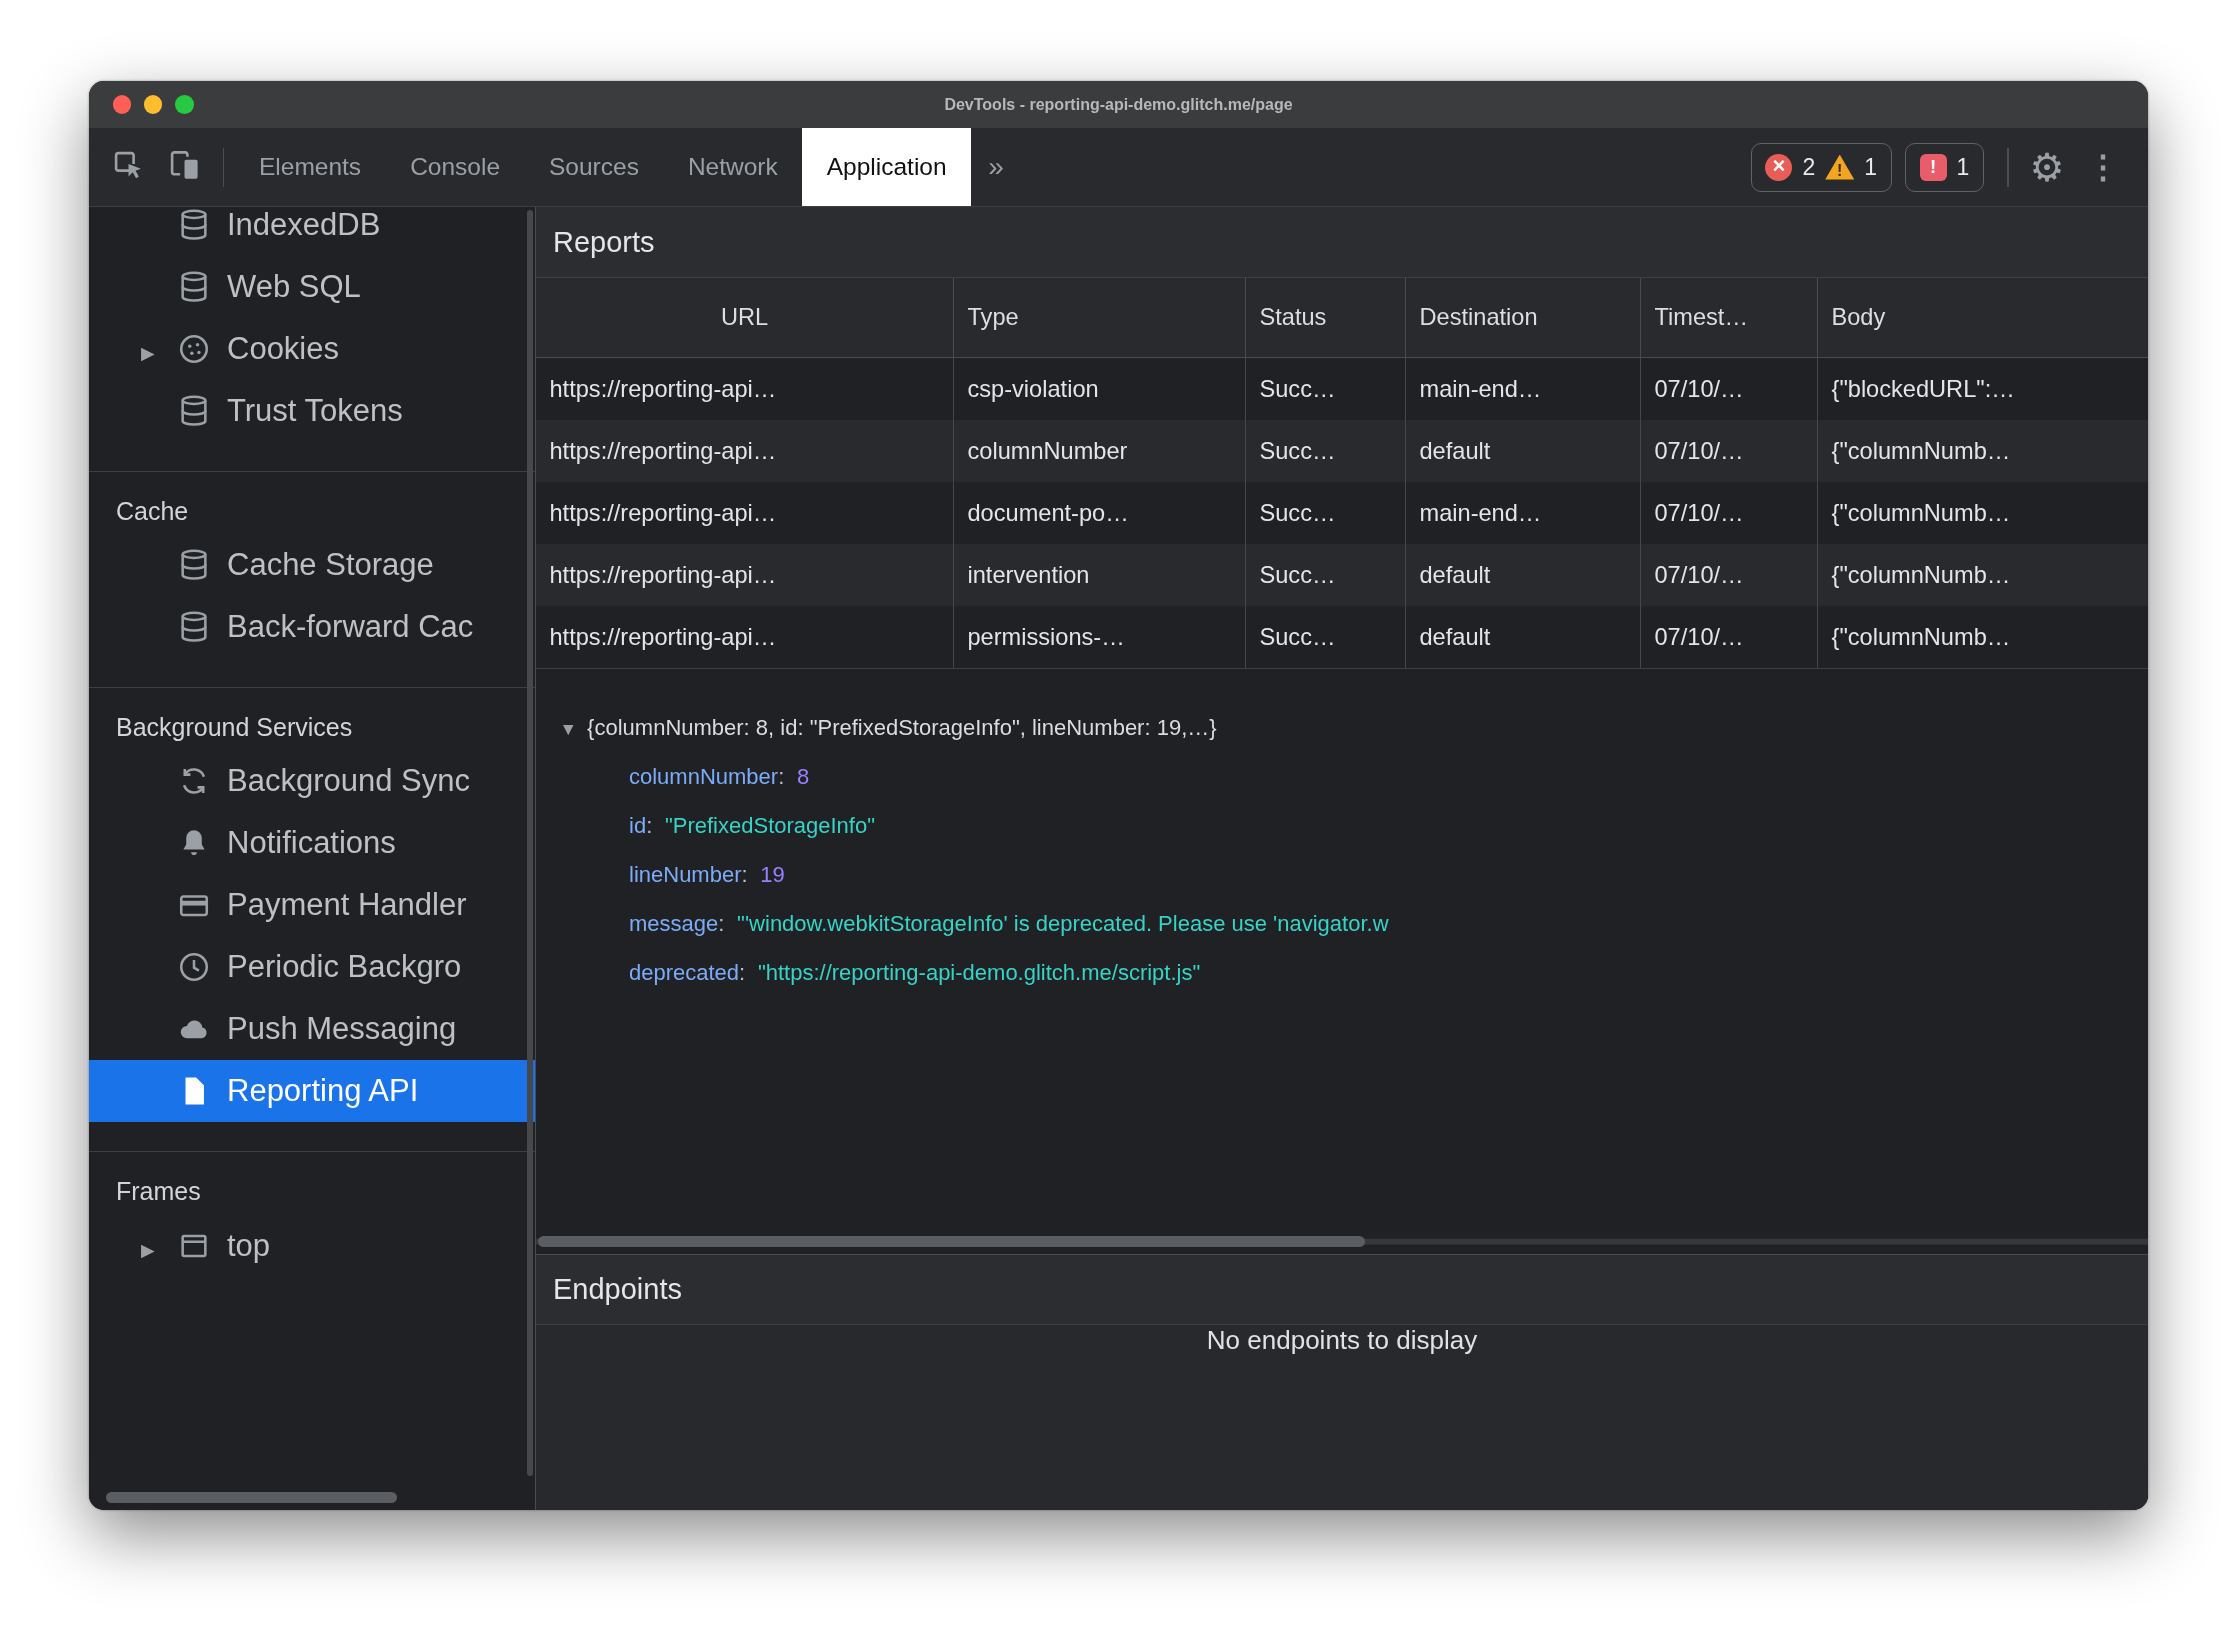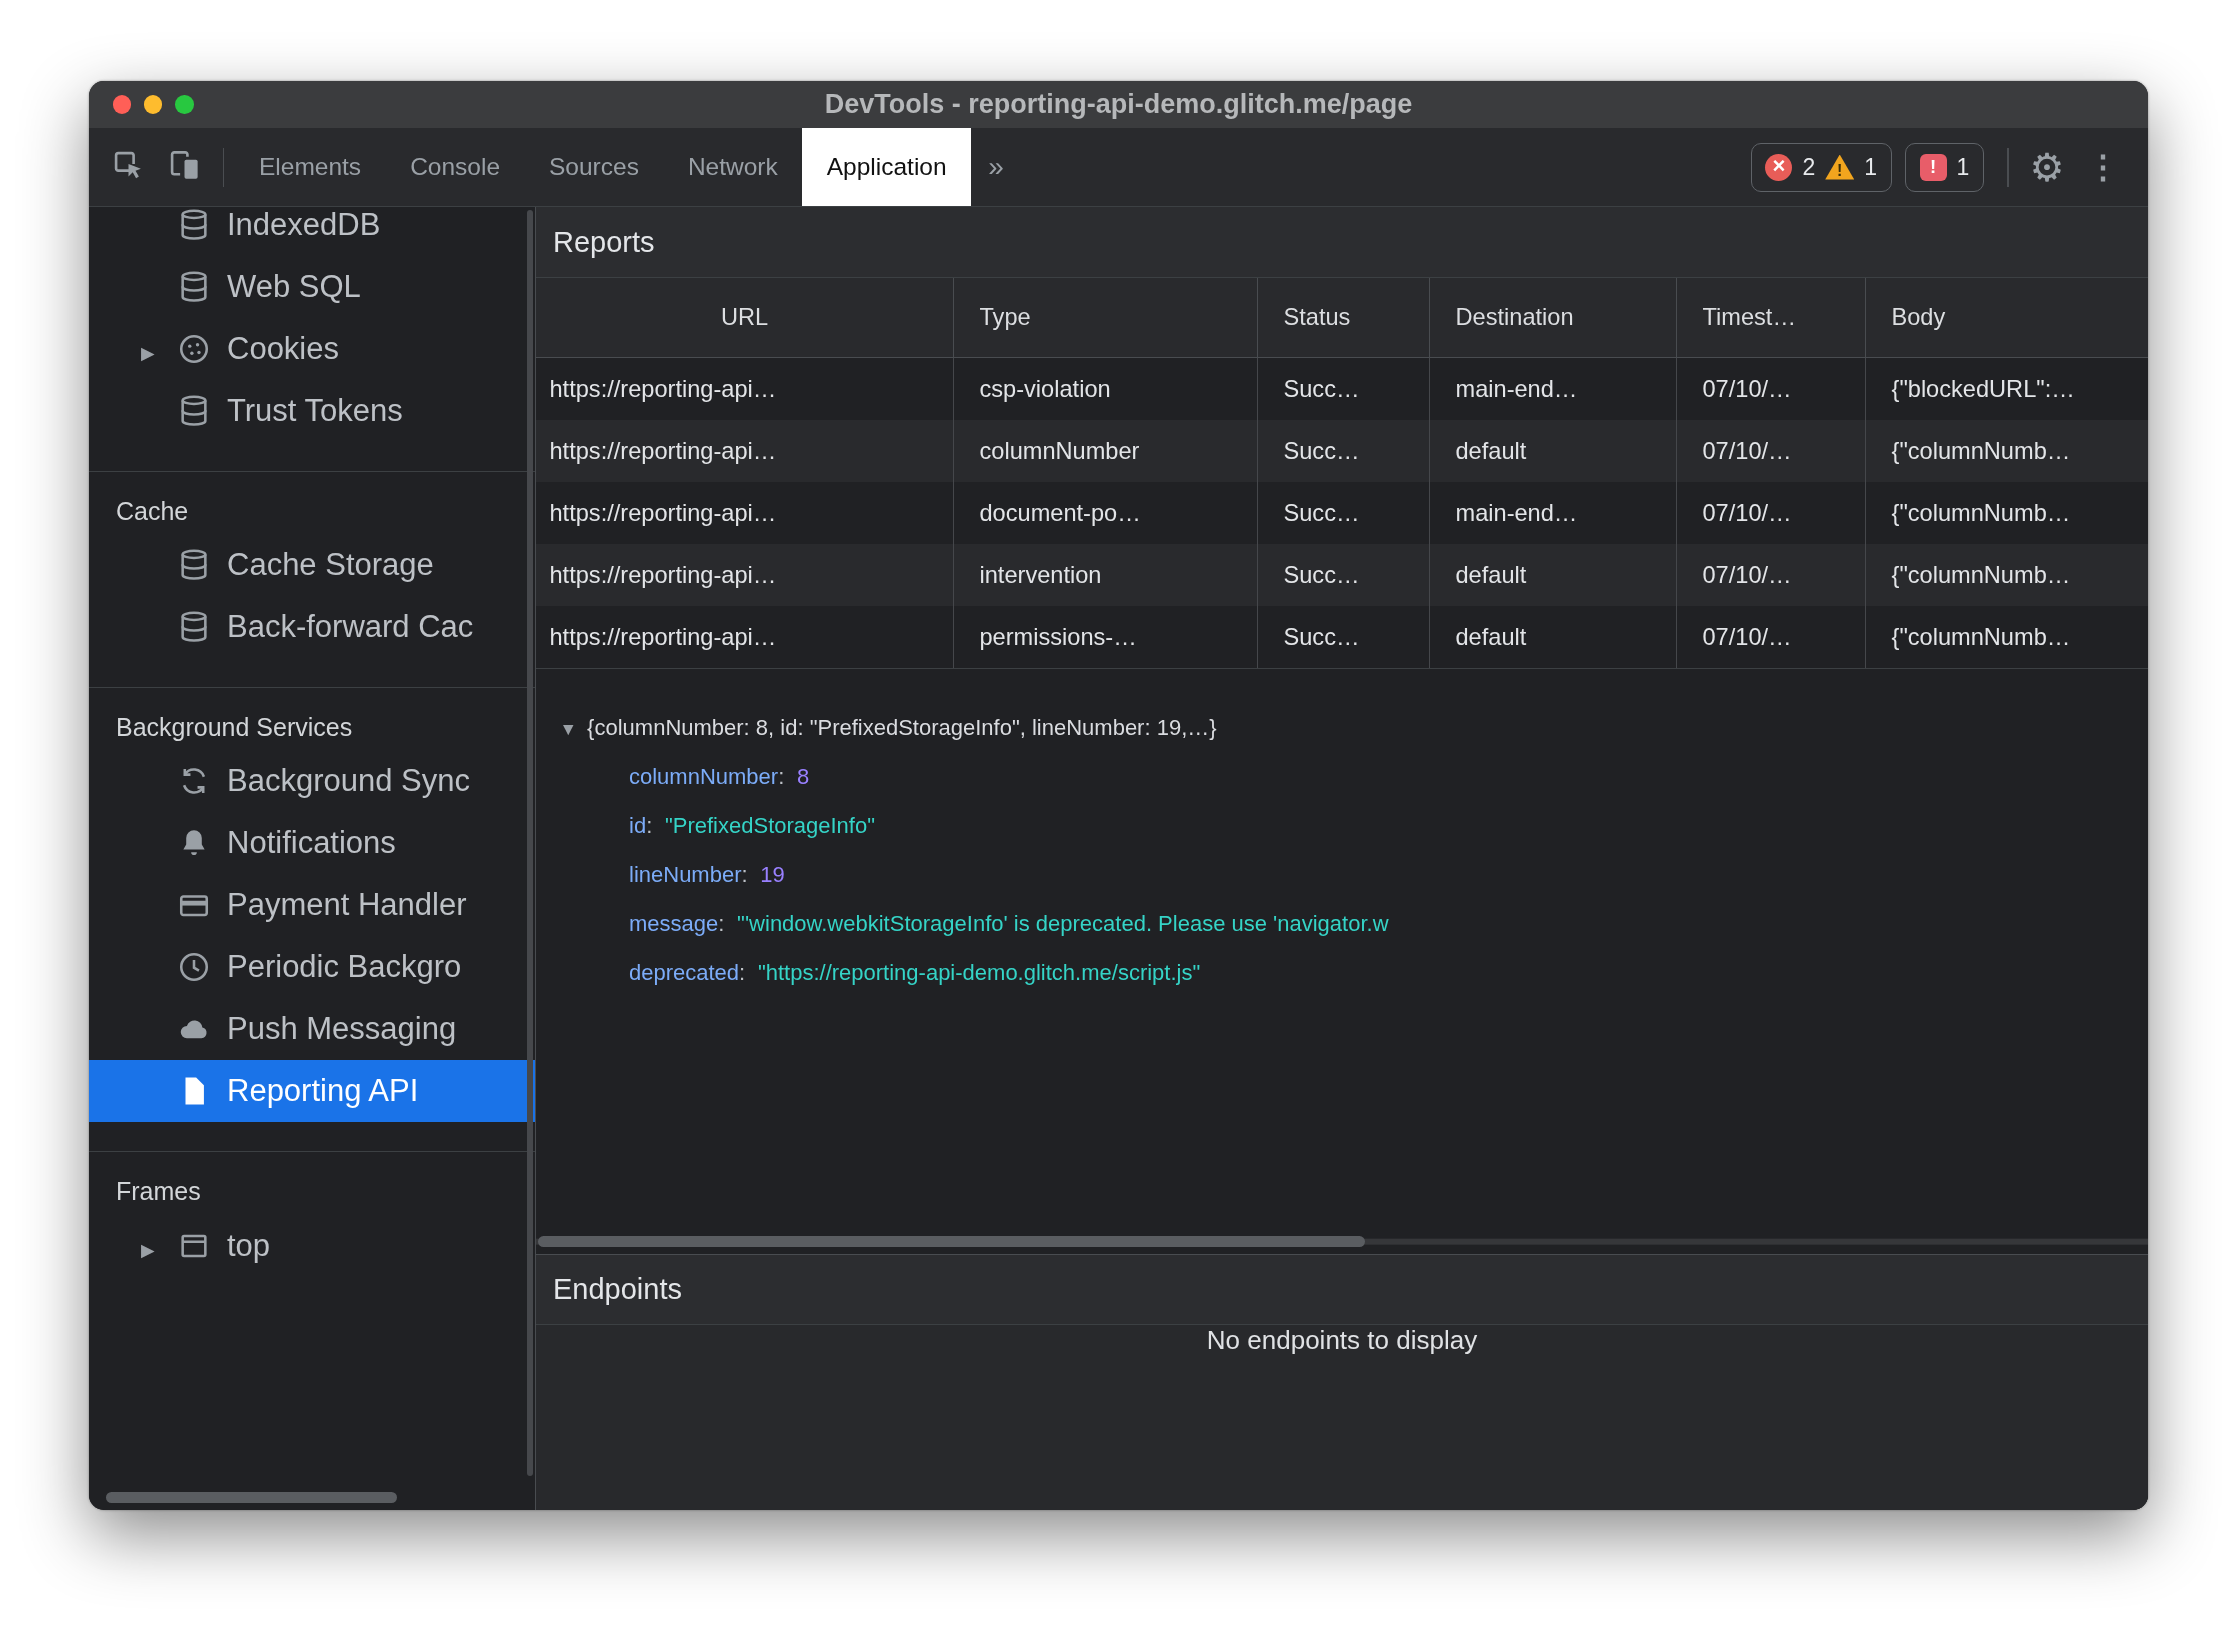--- a/index.html
+++ b/index.html
@@ -8,21 +8,21 @@
 
   .window { position:absolute; left:89px; top:81px; width:2059px; height:1429px; background:#202124;
             border-radius:15px; overflow:hidden; display:flex; flex-direction:column;
             box-shadow:0 25px 67px rgba(0,0,0,.45), 0 0 2.5px rgba(0,0,0,.4); }
 
   
   .titlebar { height:47px; background:#3b3c3e; flex:0 0 auto; position:relative; display:flex; align-items:center; }
   .lights { position:absolute; left:23.6px; top:0; height:100%; display:flex; align-items:center; gap:12.7px; }
   .light { width:18.6px; height:18.6px; border-radius:50%; }
   .light.red{ background:#ff5f57; } .light.yellow{ background:#febc2e; } .light.green{ background:#28c840; }
-  .win-title { width:100%; text-align:center; color:#b6b8ba; font-size:27px; font-weight:bold; }
+  .win-title { width:100%; text-align:center; color:#b6b8ba; font-size:16px; font-weight:bold; }
 
   
   .toolbar { height:79px; background:#292a2d; flex:0 0 auto; display:flex; align-items:stretch;
              border-bottom:1.7px solid #3c4043; padding-left:11.8px; }
   .icon-btn { width:56px; display:flex; align-items:center; justify-content:center; color:#9aa0a6; }
   .icon-btn svg { width:35px; height:35px; }
   .vdiv { width:1.7px; background:#4a4d51; height:39px; align-self:center; margin:0 10px; }
   .tab { display:flex; align-items:center; padding:0 24.5px; color:#9aa0a6; font-size:24.5px; white-space:nowrap; }
   .tab.selected { background:#ffffff; color:#111111; }
   .tab.chev { color:#9aa0a6; font-size:28px; padding:0 17px; }
@@ -60,21 +60,21 @@
                 color:#d3d6d9; font-size:25px; }
   .sb-vscroll { position:absolute; right:2.5px; top:3.4px; bottom:34px; width:5.9px; border-radius:3.4px; background:#46484c; }
   .sb-hscroll { position:absolute; left:17px; bottom:6.7px; width:291px; height:11.8px; border-radius:5.9px; background:#5a5d61; }
 
   
   .main { flex:1; min-width:0; display:flex; flex-direction:column; background:#202124; }
   .sec-header { height:71px; flex:0 0 auto; background:#2c2d30; display:flex; align-items:center;
                 padding-left:17px; color:#e4e6e9; font-size:29px; border-bottom:1.7px solid #3c4043; }
   .sec-header.endpoints { border-top:1.7px solid #494c50; }
 
-  .grid6 { display:grid; grid-template-columns:418px 292px 160px 235px 177px minmax(0,1fr);gap:12px; }
+  .grid6 { display:grid; grid-template-columns:418px 292px 160px 235px 177px minmax(0,1fr); }
   .thead { background:#292a2d; border-bottom:1.7px solid #494c50; flex:0 0 auto; }
   .th { height:79px; display:flex; align-items:center; padding:0 13.5px; color:#dcdee1; font-size:23.6px;
         border-right:1.7px solid #494c50; white-space:nowrap; overflow:hidden; }
   .th.center { justify-content:center; }
   .th:last-child { border-right:none; }
   .tbody { flex:0 0 auto; border-bottom:1.7px solid #3c4043; }
   .trow { height:62px; }
   .trow:nth-child(even) { background:#292a2d; }
   .td { display:flex; align-items:center; padding:0 13.5px; color:#e3e5e8; font-size:23.6px;
         border-right:1.7px solid #45474b; white-space:nowrap; overflow:hidden; }

